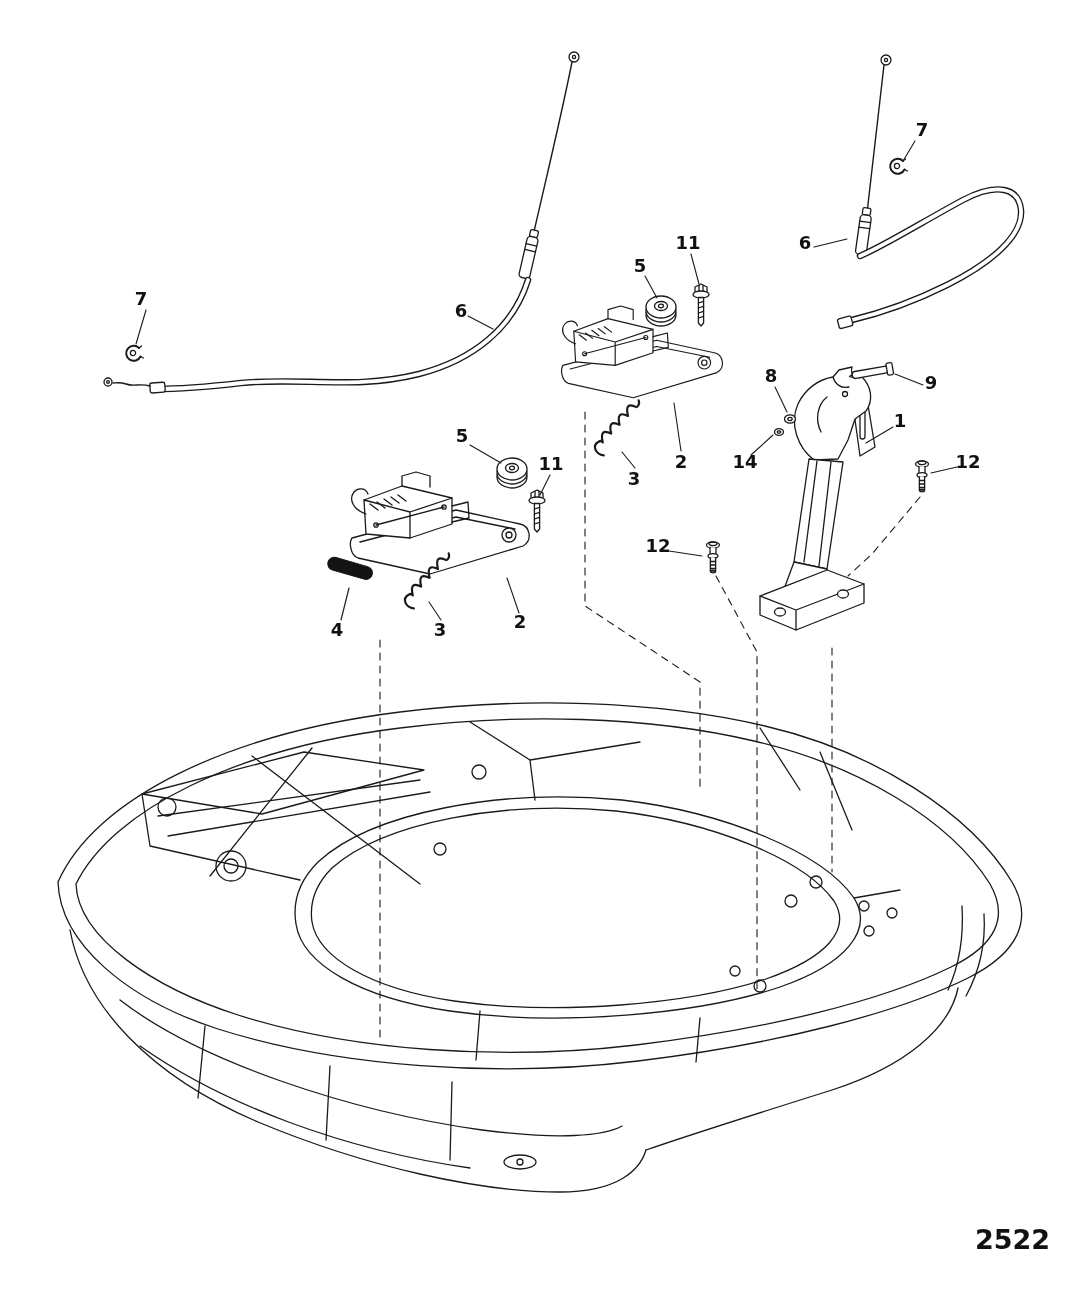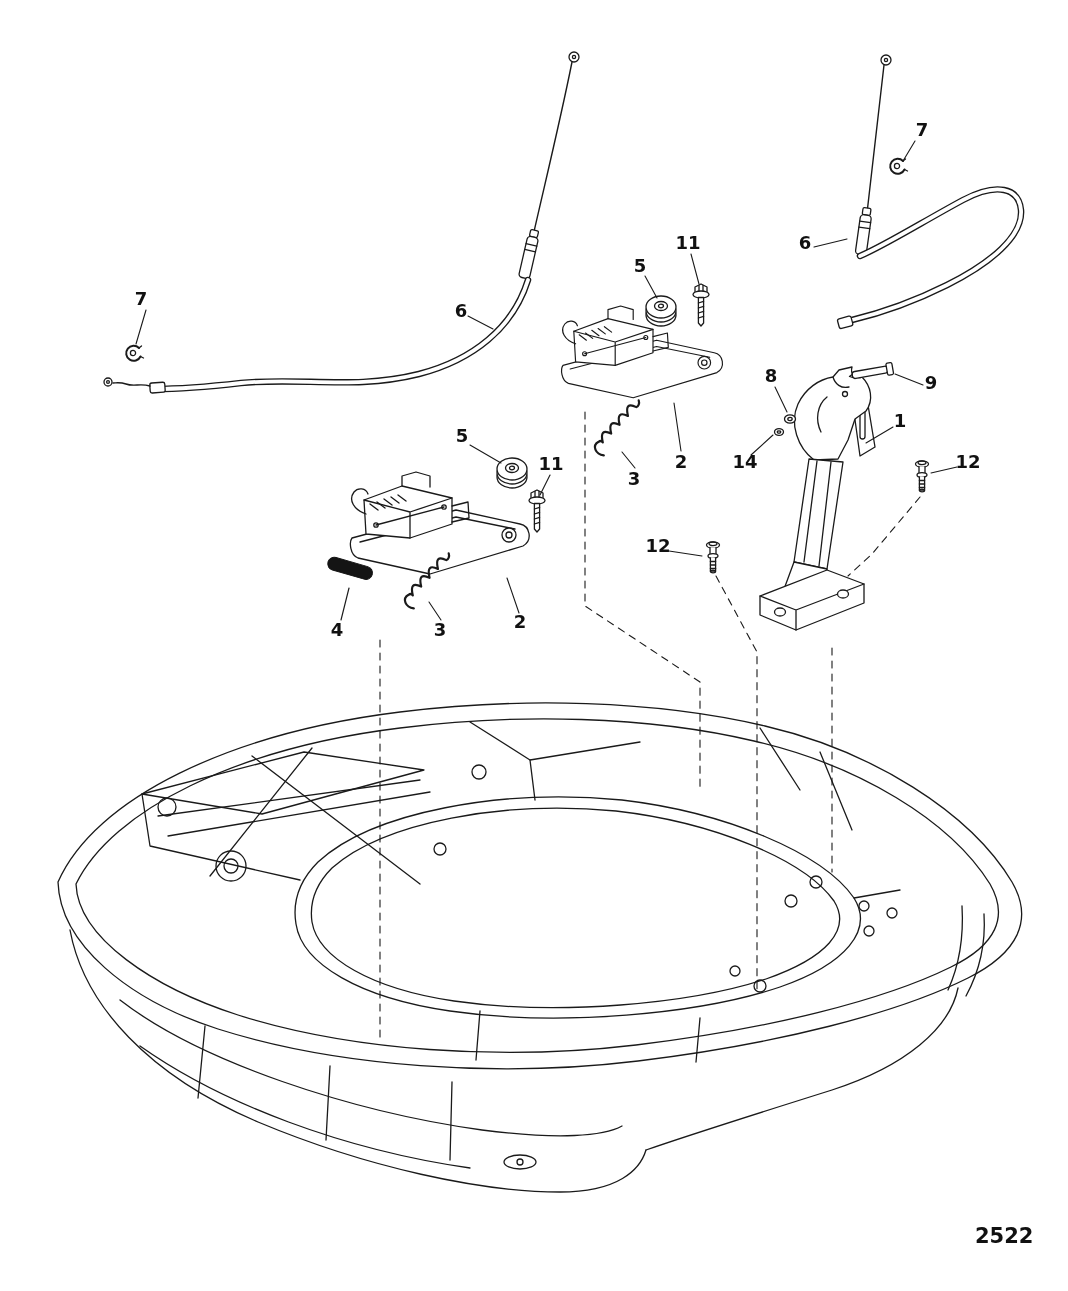--- a/index.html
+++ b/index.html
@@ -12,21 +12,21 @@
   .fdark{fill:#141414;stroke:#141414;}
   .thin{stroke-width:1.4;}
   .cable-outer{stroke-width:6.5;}
   .cable-inner{stroke:#ffffff;stroke-width:3.8;}
   .dash{stroke-dasharray:7 6;stroke-width:1.1;}
   .leader{stroke-width:1.1;}
   .spring{stroke-width:2.2;}
   .clip{stroke-width:2;}
   .callout{position:absolute;transform:translate(-50%,-50%);font-weight:bold;font-size:18px;
            line-height:1;color:#111;white-space:nowrap;}
-  .figure-number{position:absolute;left:975px;top:1224px;font-weight:bold;font-size:21px;color:#111;}
+  .figure-number{position:absolute;left:975px;top:1224px;font-weight:bold;font-size:27px;color:#111;}
 </style>
 </head>
 <body>
 
 <div class="page">
 
   <svg class="art" width="1068" height="1291" viewBox="0 0 1068 1291">
 
     <defs>
       <g id="latch-def" class="stroke">

